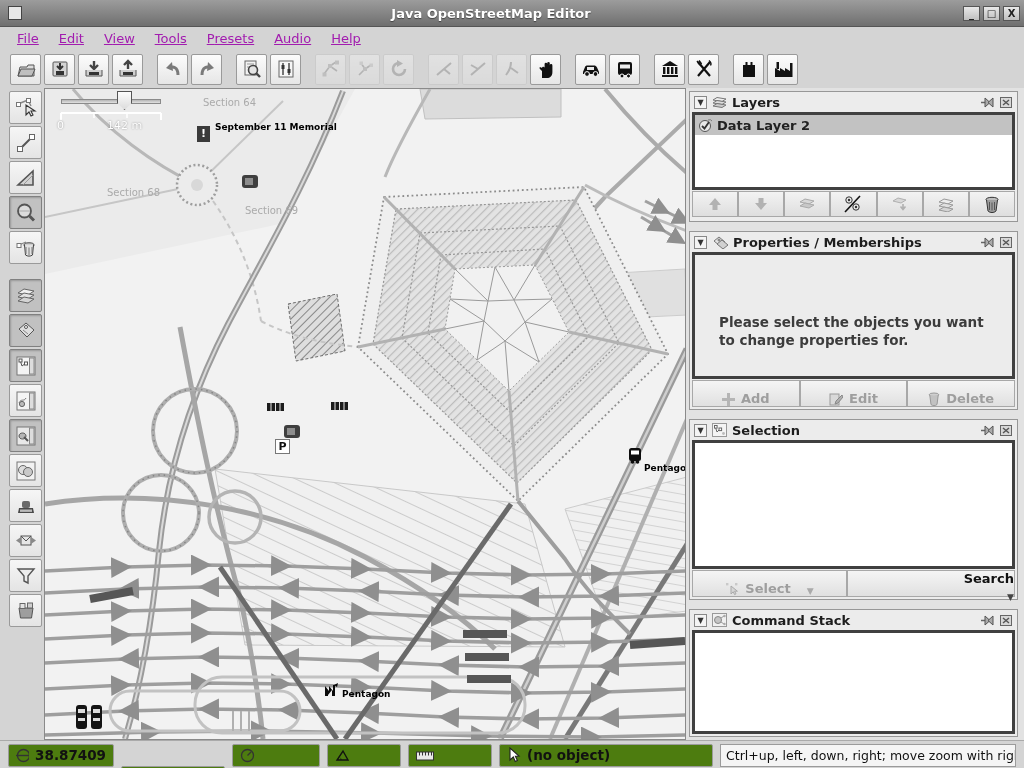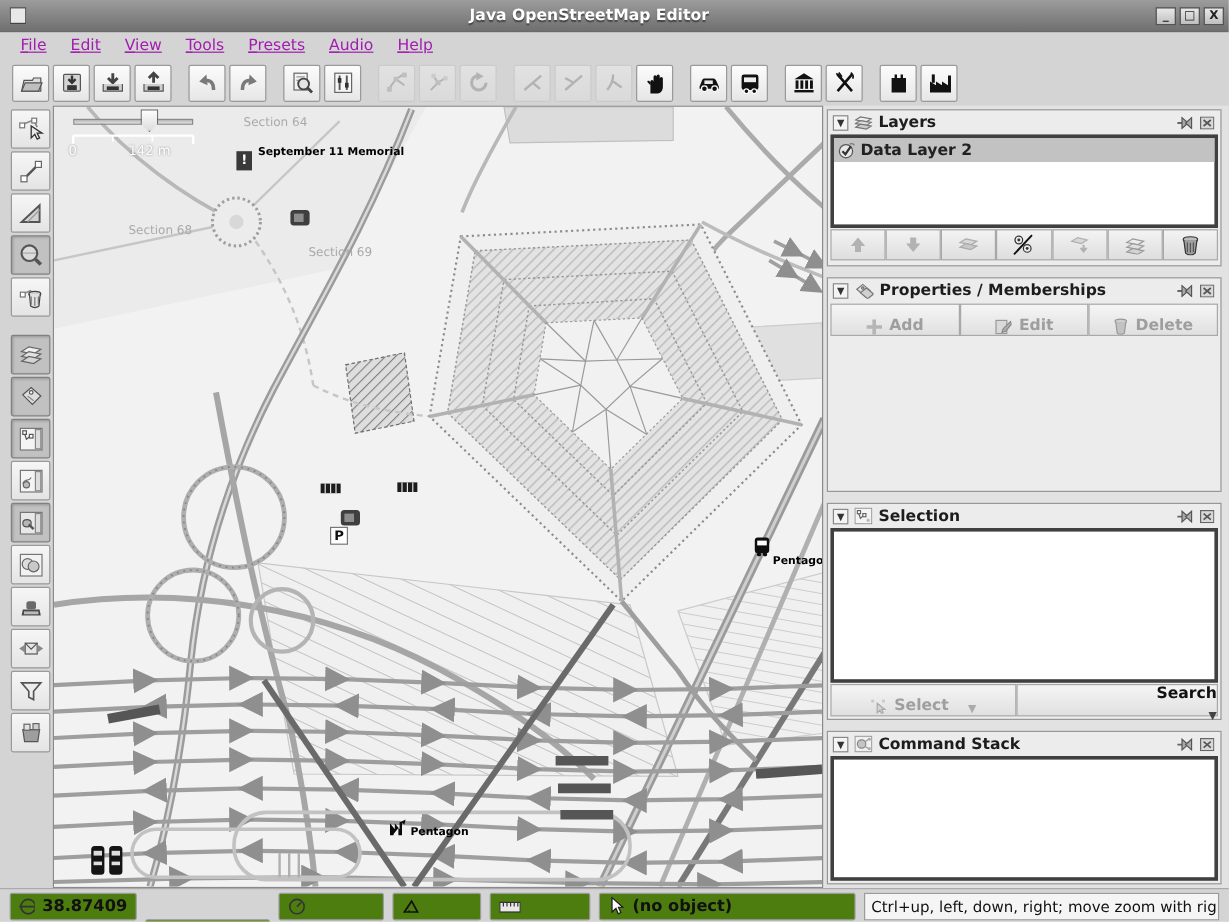--- a/index.html
+++ b/index.html
@@ -506,21 +506,21 @@
       <line x1="2" y1="2" x2="2" y2="9" stroke="#fff" stroke-width="2"></line>
       <line x1="35" y1="2" x2="35" y2="7" stroke="#fff" stroke-width="1.5"></line>
       <line x1="68" y1="2" x2="68" y2="7" stroke="#fff" stroke-width="1.5"></line>
       <line x1="102" y1="2" x2="102" y2="9" stroke="#fff" stroke-width="2"></line>
     </svg>
     <span class="mscale-txt" style="left:12px; top:30px;">0</span>
     <span class="mscale-txt" style="left:62px; top:30px;">142 m</span>
 
     <span class="marea" style="left:158px; top:8px;">Section 64</span>
     <span class="marea" style="left:62px; top:98px;">Section 68</span>
-    <span class="marea" style="left:200px; top:116px;margin-left:12px;">Section 69</span>
+    <span class="marea" style="left:200px; top:116px;">Section 69</span>
 
     <div class="mapicon" style="left:152px; top:37px; width:13px; height:16px; background:#3a3a3a; color:#fff; font-weight:bold; font-size:11px; text-align:center; line-height:15px;">!</div>
     <span class="mlabel" style="left:170px; top:33px;">September 11 Memorial</span>
 
     <svg class="mapicon" style="left:196px; top:84px;" width="18" height="16">
         <rect x="1" y="2" width="16" height="13" rx="3" fill="#3f3f3f"></rect>
         <rect x="4" y="5" width="8" height="7" fill="#8d8d8d"></rect>
       </svg>
     <svg class="mapicon" style="left:238px; top:334px;" width="18" height="16">
         <rect x="1" y="2" width="16" height="13" rx="3" fill="#3f3f3f"></rect>
@@ -662,20 +662,23 @@
               <path d="M4 1 L9 5.5 L4 10 Z" fill="#aaa" stroke="#555"></path>
               <path d="M12 1 L7 5.5 L12 10 Z" fill="#aaa" stroke="#555"></path>
             </svg>
           </div>
         <div class="hbtn">
             <svg width="12" height="11">
               <rect x="0.5" y="0.5" width="11" height="10" fill="#d8d8d8" stroke="#666"></rect>
               <path d="M3 3 L9 8 M9 3 L3 8" stroke="#555" stroke-width="1.4"></path>
             </svg>
           </div>
+      </div>
+      <div class="plist" style="flex:1; background:#ececec;">
+        <div class="pmsg">Please select the objects you want to change properties for.</div>
       </div>
       <div class="pbtnrow">
         <div class="pbtn disabled">
           <svg width="13" height="13">
               <path d="M5 0 H8 V5 H13 V8 H8 V13 H5 V8 H0 V5 H5 Z" fill="#b5b5b5"></path>
             </svg>
           <span>Add</span>
         </div>
         <div class="pbtn disabled">
           <svg width="14" height="14">

